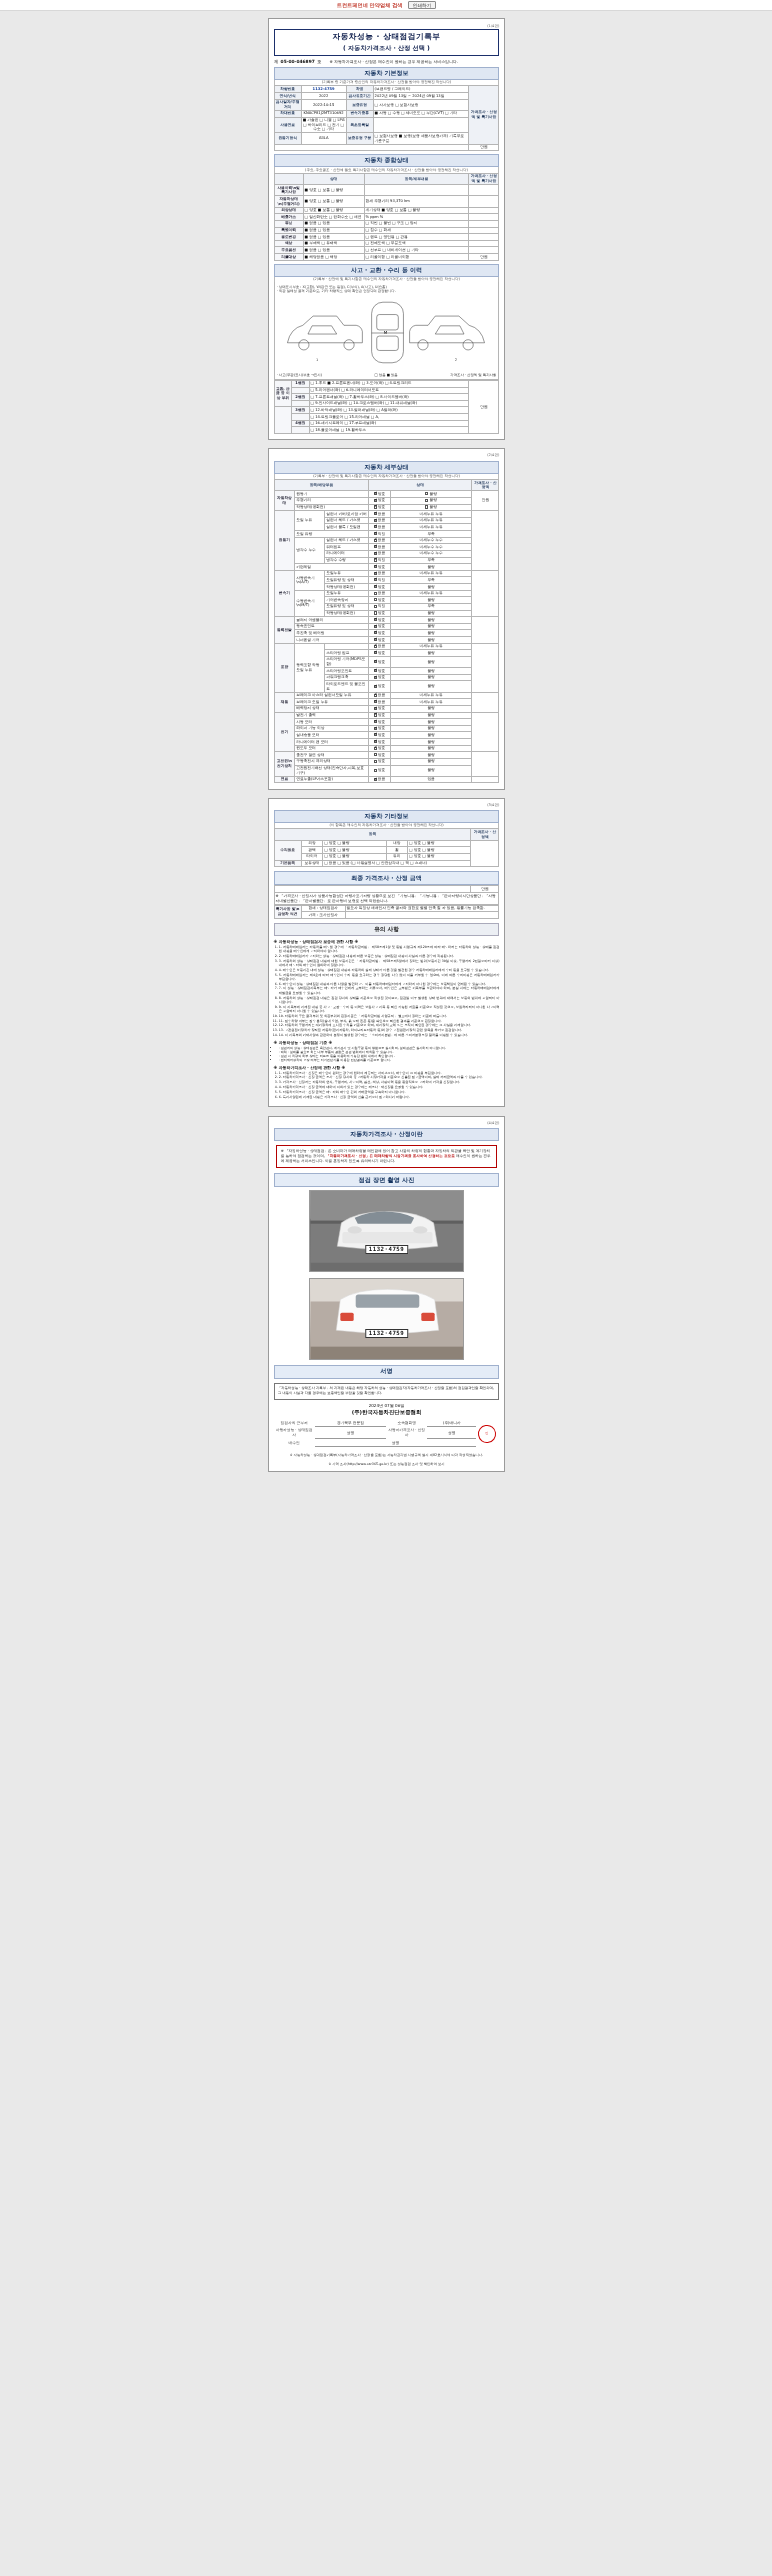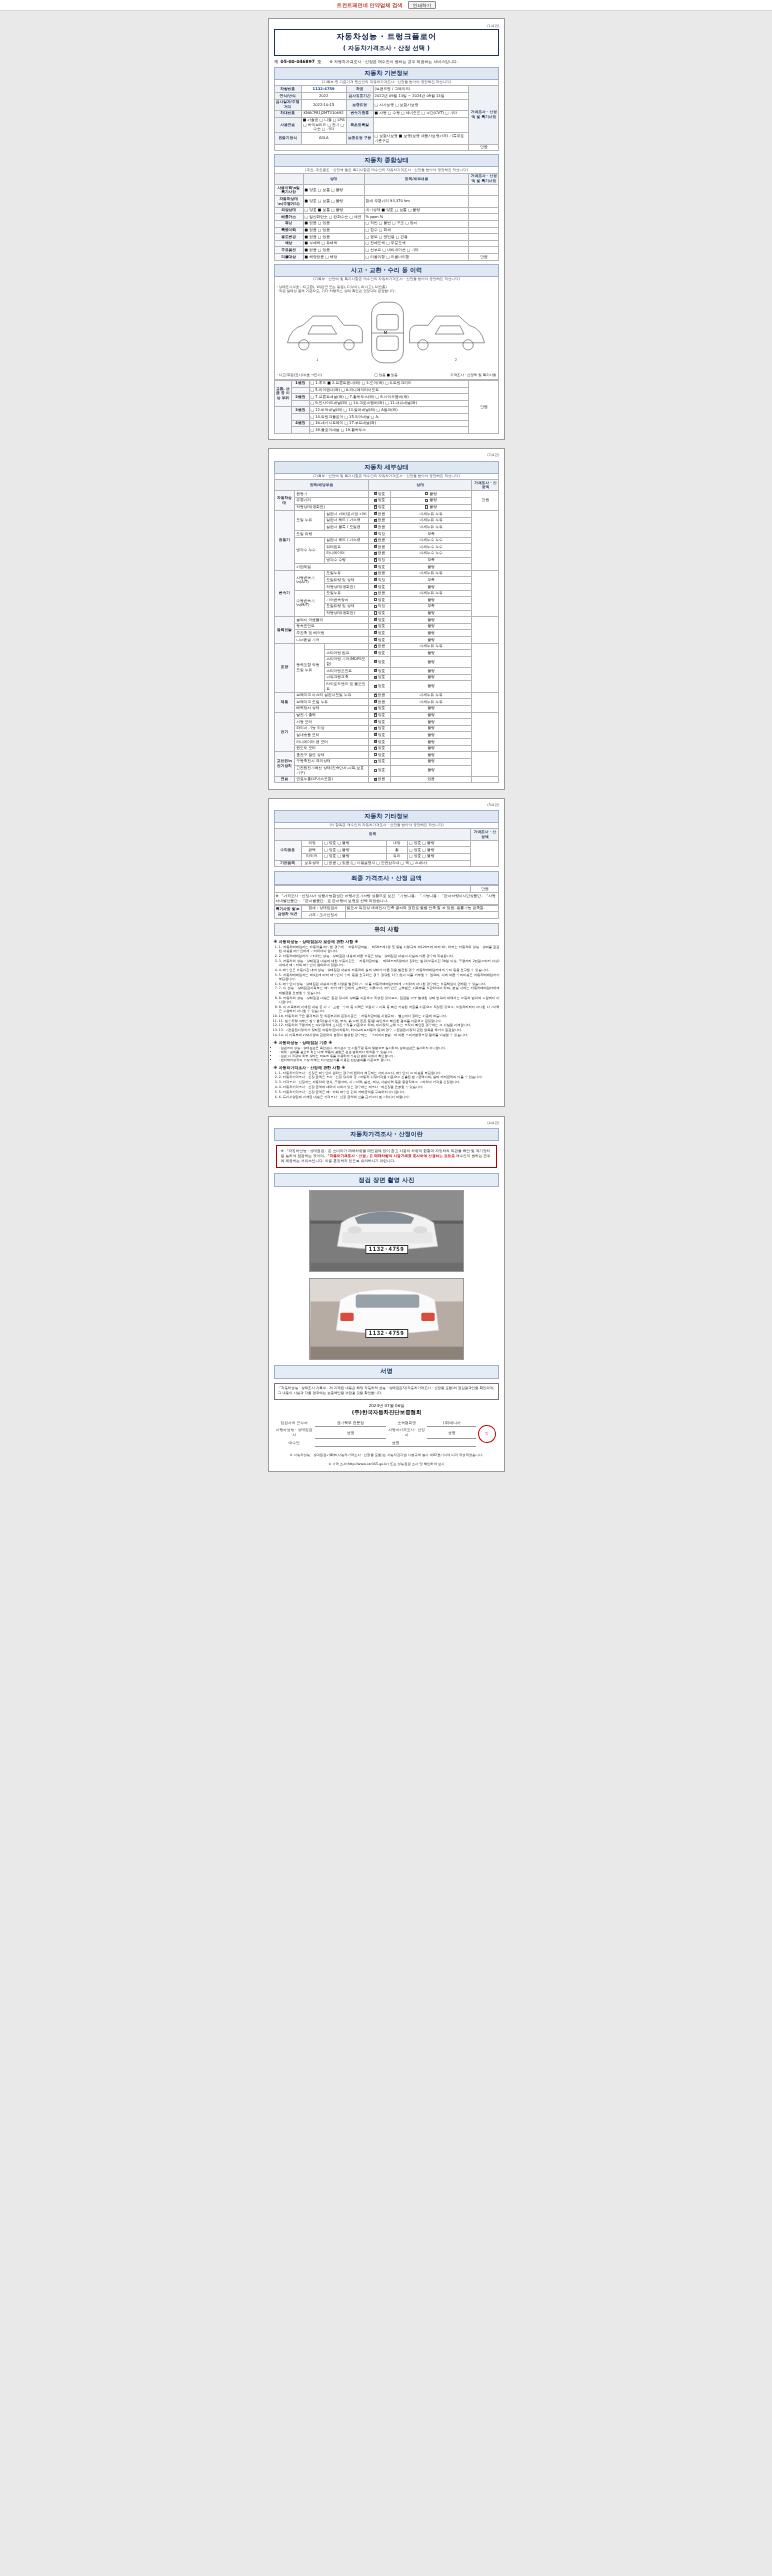--- a/index.html
+++ b/index.html
@@ -131,21 +131,21 @@
 
   <div class="topbar">
     <span class="tb-link">트컨트페먼네 만약업체 검색</span>
     <button class="tb-btn">인쇄하기</button>
   </div>
 
   <div class="sheet">
     <div class="pg-mark">(1/4면)</div>
 
     <div class="doc-title-box">
-      <div class="doc-title-1">자동차성능 · 트렁크플로어</div>
+      <div class="doc-title-1">자동차성능 · 상태점검기록부</div>
       <div class="doc-title-2">
         <span class="brace">(</span>
         <span>자동차가격조사 · 산정 선택</span>
         <span class="brace">)</span>
       </div>
     </div>
 
     <div class="docno-row">
       <span>제</span>
       <span class="no">05-00-046897</span>

